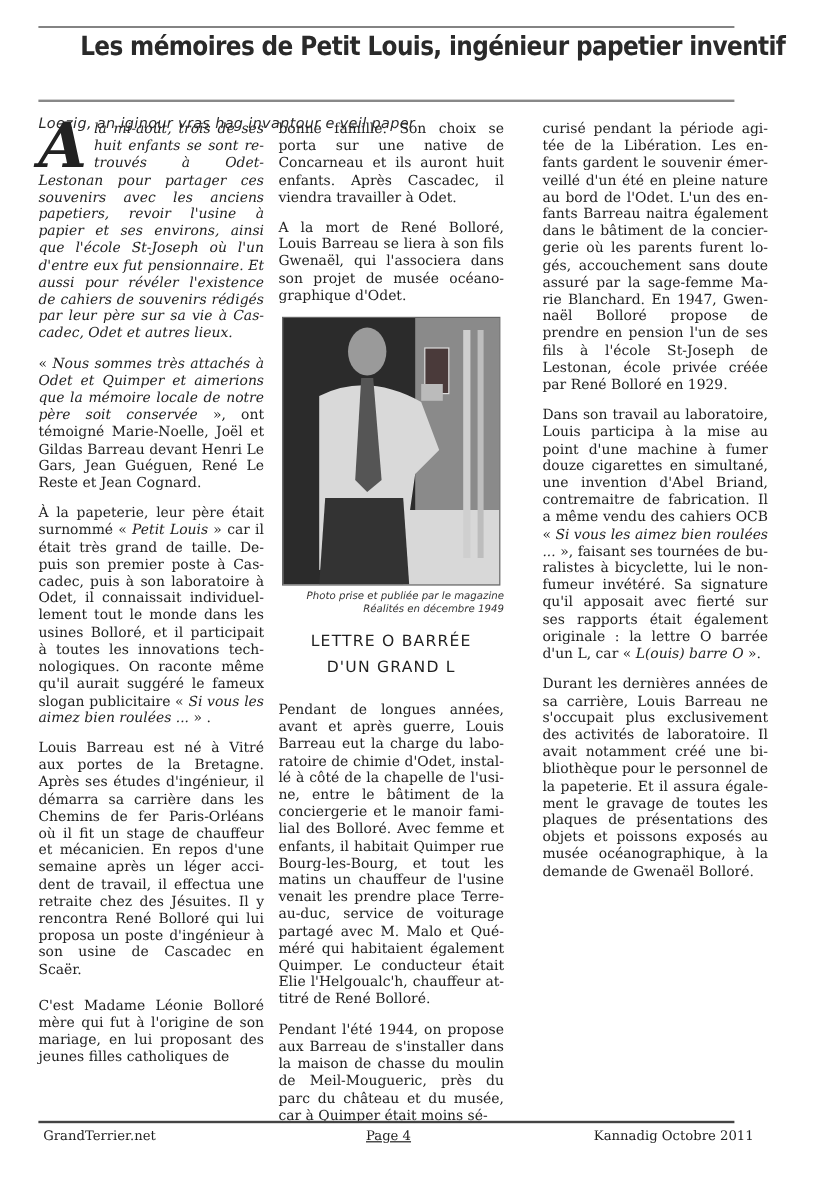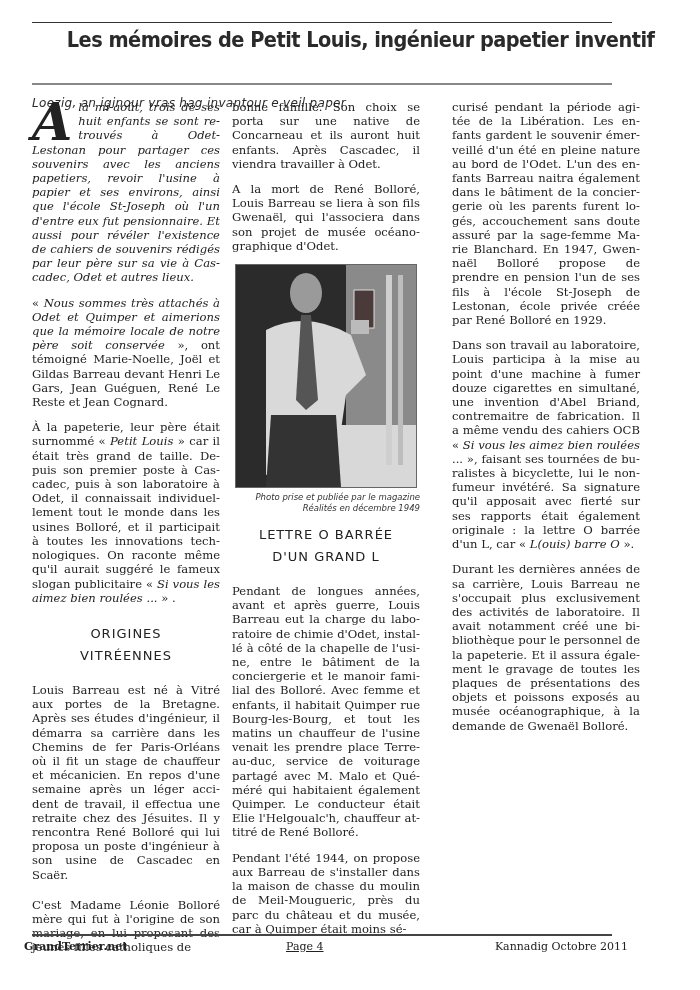--- a/index.html
+++ b/index.html
@@ -17,37 +17,36 @@
   .col p { margin: 0 0 11px 0; }
   .it { font-style: italic; }
   .dropcap { float: left; font-family: "DejaVu Serif", serif; font-size: 52px; line-height: 40px; margin: 2px 6px 0 0; font-weight: bold; font-style: italic; color: #222; }
   .heading { font-family: "DejaVu Sans", sans-serif; font-size: 13px; text-align: center; line-height: 22px; letter-spacing: 1px; margin: 18px 0 16px 0; font-weight: normal; }
   .photo { width: 180px; height: 222px; margin: 4px auto 4px auto; position: relative; overflow: hidden; border: 1px solid #666;
     background: linear-gradient(135deg, #2a2a2a 0%, #3a3a3a 30%, #777 55%, #bbb 75%, #6a6a6a 100%); }
   .caption { font-family: "DejaVu Sans", sans-serif; font-style: italic; font-size: 8.5px; text-align: right; line-height: 11px; color: #333; margin-bottom: 6px; }
   .note { font-family: "DejaVu Serif", serif; font-size: 8.5px; line-height: 11px; text-align: right; color: #333; margin-top: 4px; }
   .rule-foot { position: absolute; left: 32px; top: 934px; width: 580px; height: 2px; background: #444; }
   .foot { position: absolute; top: 940px; font-family: "DejaVu Serif", serif; font-size: 11px; color: #222; }
-  .foot-left { left: 24px; font-weight: bold; }
-  .foot-center { left: 286px; text-decoration: underline; }
+  .foot-left { left: 36px; }
+  .foot-center { left: 305px; text-decoration: underline; }
   .foot-right { right: 72px; }
 </style>
 </head>
 <body>
 
 <div class="rule-top"></div>
 <div class="title">Les mémoires de Petit Louis, ingénieur papetier inventif</div>
 <div class="subtitle">Loezig, an iginour vras hag invantour e veil paper</div>
 <div class="rule-head"></div>
 
 <div class="col col1">
   <p class="it"><span class="dropcap">A</span><span> la mi-août, trois de ses huit enfants se sont re­trouvés à Odet-Lestonan pour partager ces souvenirs avec les anciens papetiers, revoir l'usine à papier et ses environs, ainsi que l'école St-Joseph où l'un d'entre eux fut pensionnaire. Et aussi pour révéler l'existence de cahiers de souvenirs rédigés par leur père sur sa vie à Cas­cadec, Odet et autres lieux.</span></p>
   <p><span>« </span><span class="it">Nous sommes très attachés à Odet et Quimper et aimerions que la mémoire locale de notre père soit conservée</span><span> », ont témoi­gné Marie-Noelle, Joël et Gildas Barreau devant Henri Le Gars, Jean Guéguen, René Le Reste et Jean Cognard.</span></p>
   <p><span>À la papeterie, leur père était surnommé « </span><span class="it">Petit Louis</span><span> » car il était très grand de taille. De­puis son premier poste à Cas­cadec, puis à son laboratoire à Odet, il connaissait individuel­lement tout le monde dans les usines Bolloré, et il participait à toutes les innovations tech­nologiques. On raconte même qu'il aurait suggéré le fameux slogan publicitaire « </span><span class="it">Si vous les aimez bien roulées ...</span><span> » .</span></p>
-  <div class="heading" style="width:110px;margin-left:auto;margin-right:auto;">ORIGINES VITRÉENNES</div>
   <p>Louis Barreau est né à Vitré aux portes de la Bretagne. Après ses études d'ingénieur, il démarra sa carrière dans les Chemins de fer Paris-Orléans où il fit un stage de chauffeur et mécanicien. En repos d'une semaine après un léger acci­dent de travail, il effectua une retraite chez des Jésuites. Il y rencontra René Bolloré qui lui proposa un poste d'ingénieur à son usine de Cascadec en Scaër.</p>
   <p style="margin-top:16px;">C'est Madame Léonie Bolloré mère qui fut à l'origine de son mariage, en lui proposant des jeunes filles catholiques de</p>
 </div>
 
 <div class="col col2">
   <p>bonne famille. Son choix se porta sur une native de Concarneau et ils auront huit enfants. Après Cascadec, il viendra travailler à Odet.</p>
   <p>A la mort de René Bolloré, Louis Barreau se liera à son fils Gwenaël, qui l'associera dans son projet de musée océano­graphique d'Odet.</p>
   <div class="photo" title="Louis Barreau dans son laboratoire">
     <svg width="180" height="222" viewBox="0 0 180 222">
       <rect x="0" y="0" width="180" height="222" fill="#2b2b2b"></rect>

